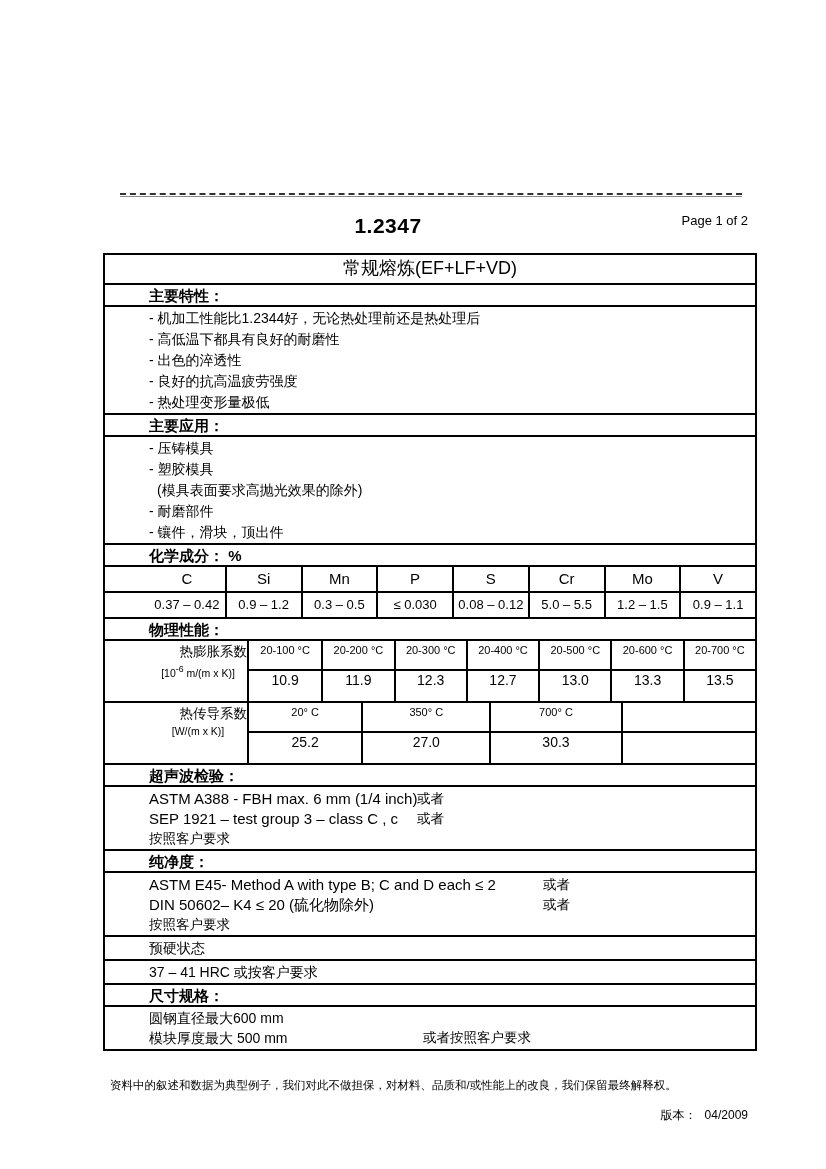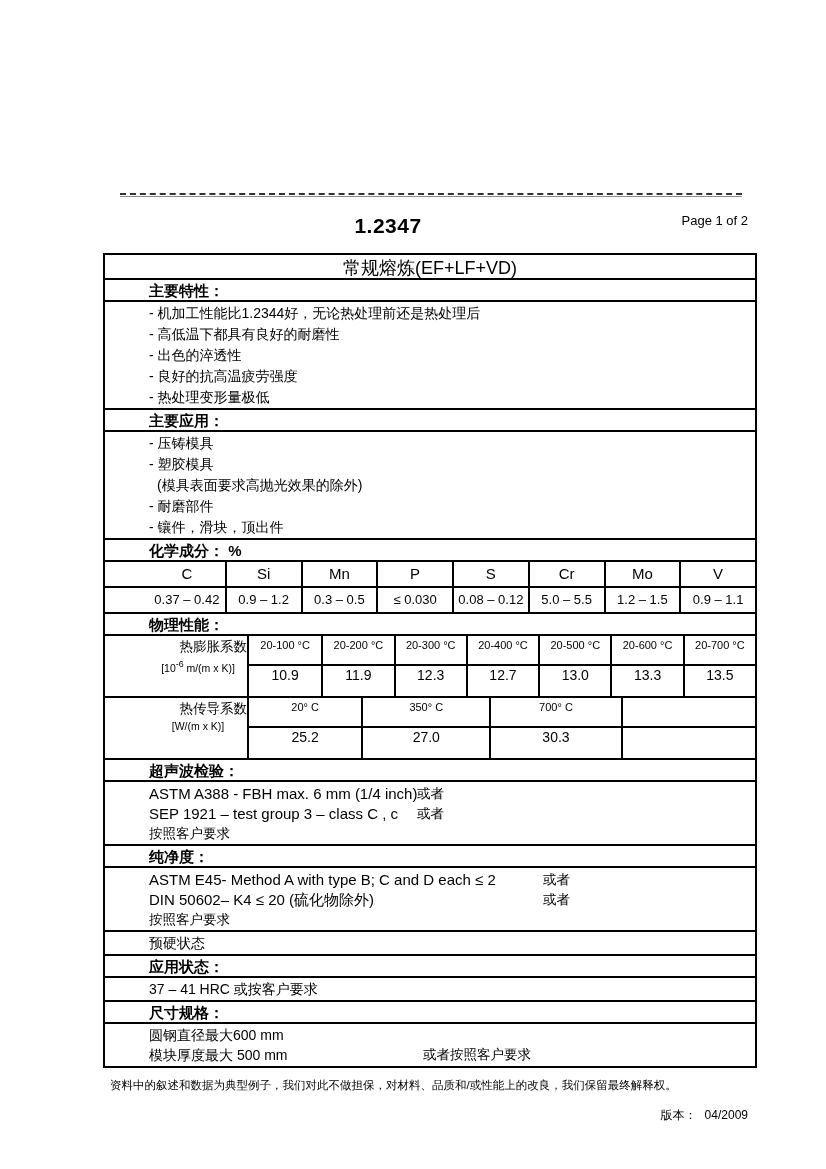--- a/index.html
+++ b/index.html
@@ -11,21 +11,21 @@
   .rule-dashed { position:absolute; top:193px; left:120px; width:622px; height:4px;
     border-top:2px dashed #333; border-bottom:1px solid #8a8a8a; }
   .page-indicator { position:absolute; top:213px; right:78px; font-size:13px; }
   .doc-title { position:absolute; top:214px; left:103px; width:654px; text-align:center;
     padding-right:84px; font-size:21px; font-weight:bold; letter-spacing:0.5px; }
 
   
   .sheet { position:absolute; top:253px; left:103px; width:654px; border:2px solid #000; }
   .sheet > div + div { border-top:2px solid #000000;padding-left:44px; }
 
-  .melt-header { height:23px; line-height:27px; text-align:center; font-size:18px; }
+  .melt-header { height:28px; line-height:27px; text-align:center; font-size:18px; }
   .sec { height:22px; line-height:21px; font-size:15px; font-weight:bold; padding-left:5px; }
 
   .box { font-size:14px; }
   .chars { padding:1px 6px 0 70px; }
   .chars .ln { line-height:21px; }
   .apps { padding:1px 6px 0 139px; }
   .apps .ln { line-height:21px; }
   .apps .indent { padding-left:8px; }
 
   
@@ -188,21 +188,20 @@
         <span class="latin">DIN 50602– K4 ≤ 20 (硫化物除外)</span>
         <span class="alt alt-pu cjk">或者</span>
       </div>
       <div class="ln">
         <span class="cjk">按照客户要求</span>
       </div>
     </div>
 
     <div class="single">预硬状态</div>
 
-    <div class="sec">应用状态：</div>
     <div class="single">37 – 41 HRC 或按客户要求</div>
 
     <div class="sec">尺寸规格：</div>
     <div class="box sz">
       <div class="ln">圆钢直径最大600 mm</div>
       <div class="ln">
         <span>模块厚度最大 500 mm</span>
         <span class="alt alt-sz cjk">或者按照客户要求</span>
       </div>
     </div>

